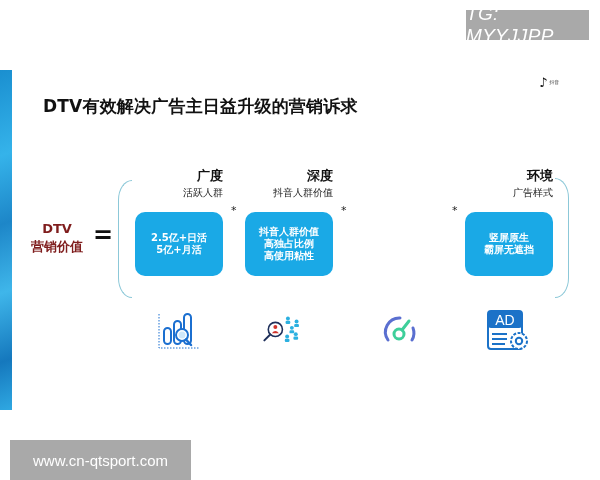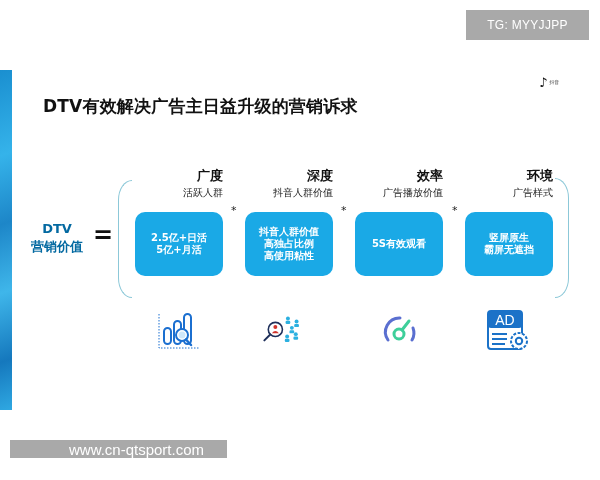--- a/index.html
+++ b/index.html
@@ -3,51 +3,50 @@
 <meta charset="utf-8">
 <style>
   html, body { margin: 0; padding: 0; }
   body {
     width: 600px; height: 480px; position: relative; overflow: hidden;
     background: #ffffff;
     font-family: "DejaVu Sans", "Liberation Sans", sans-serif;
   }
   .watermark-top {
     position: absolute; left: 466px; top: 10px; width: 123px; height: 30px;
-    background: #a9a9a9; color: #ffffff; font-size: 12px;
+    background: #a9a9a9; color: #ffffff; font-size: 19px;
     display: flex; align-items: center; justify-content: center;
-    font-family: "Liberation Sans", sans-serif; letter-spacing: 0.3px;
+    font-family: "Liberation Sans", sans-serif; letter-spacing: 0.3px; font-style: italic;
   }
   .watermark-bottom {
-    position: absolute; left: 10px; top: 440px; width: 181px; height: 18px;
+    position: absolute; left: 10px; top: 440px; width: 181px; height: 41px;
     background: #a9a9a9; color: #ffffff; font-size: 15px;
     display: flex; align-items: center; justify-content: center;
     font-family: "Liberation Sans", sans-serif;
-    padding-left: 36px;
   }
   .slide {
     position: absolute; left: 0; top: 70px; width: 600px; height: 340px;
     background: #ffffff;
   }
   .side-strip {
     position: absolute; left: 0; top: 0; width: 12px; height: 340px;
     background: linear-gradient(160deg, #1a8fd0 0%, #35b3ea 25%, #1d86c8 45%, #3fb6ea 65%, #1578bd 85%, #2fa8e2 100%);
   }
   .logo {
     position: absolute; left: 539px; top: 6px; display: flex; align-items: center; gap: 2px;
   }
   .logo-note { font-size: 13px; font-weight: bold; color: #111; line-height: 1; }
   .logo-text { font-size: 5px; color: #333; line-height: 1.1; }
   .title {
     position: absolute; left: 43px; top: 25px; font-size: 17px; font-weight: bold; color: #111;
     letter-spacing: 0.2px;
   }
   .dtv-label {
     position: absolute; left: 24px; top: 150px; width: 66px; text-align: center;
-    font-size: 13px; font-weight: bold; color: #0369a1; line-height: 18px;
+    font-size: 13px; font-weight: bold; color: #7f1d1d; line-height: 18px;
   }
   .equals {
     position: absolute; left: 93px; top: 151px; font-size: 24px; font-weight: bold; color: #111;
   }
   .bracket-left {
     position: absolute; left: 118px; top: 110px; width: 14px; height: 118px;
     border-left: 1.5px solid #8cc8d8; border-top-left-radius: 14px 20px; border-bottom-left-radius: 14px 20px;
     border-top: 1.5px solid #8cc8d8; border-bottom: 1.5px solid #8cc8d8;
     border-right: none; box-sizing: border-box;
   }
@@ -115,27 +114,20 @@
     <div class="col-head">深度</div>
     <div class="col-sub">抖音人群价值</div>
     <div class="col-box">
       <div>抖音人群价值</div>
       <div>高独占比例</div>
       <div>高使用粘性</div>
     </div>
   </div>
   <span class="star" style="left:341px;">*</span>
 
-  <div class="col" style="left:355px;">
-    <div class="col-head">效率</div>
-    <div class="col-sub">广告播放价值</div>
-    <div class="col-box">
-      <div>5S有效观看</div>
-    </div>
-  </div>
   <span class="star" style="left:452px;">*</span>
 
   <div class="col" style="left:465px;">
     <div class="col-head">环境</div>
     <div class="col-sub">广告样式</div>
     <div class="col-box">
       <div>竖屏原生</div>
       <div>霸屏无遮挡</div>
     </div>
   </div>

